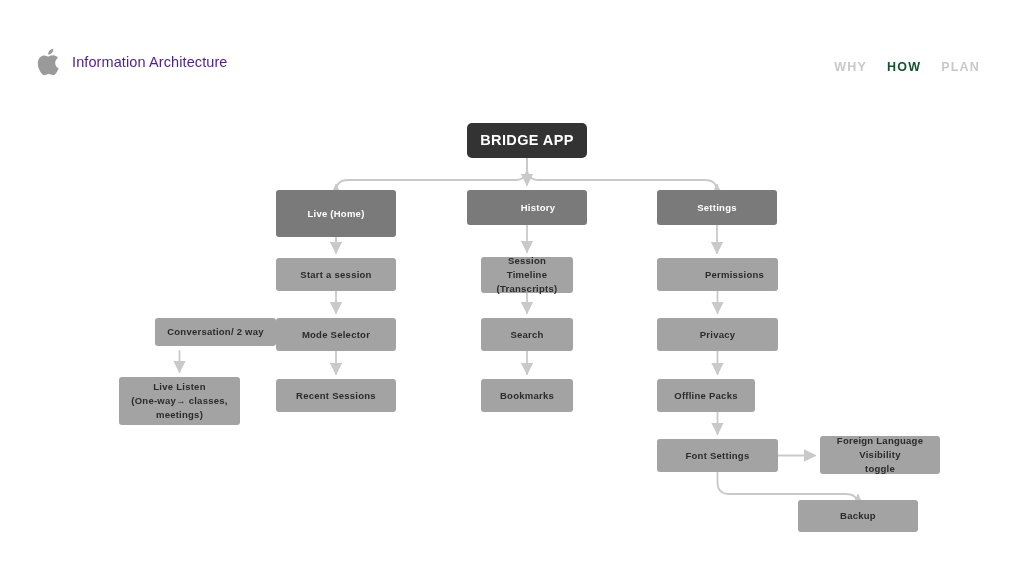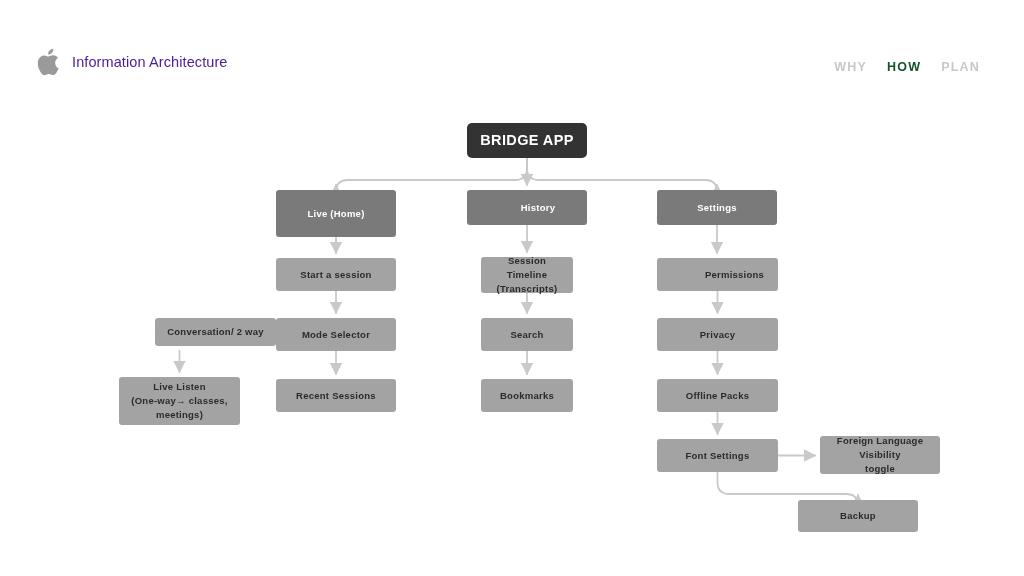--- a/index.html
+++ b/index.html
@@ -136,21 +136,21 @@
       </div>
       <div class="node level2" style="left: 481px; top: 379px; width: 92px; height: 33px;">
         <span>Bookmarks</span>
       </div>
       <div class="node level2" style="left: 657px; top: 258px; width: 121px; height: 33px; padding-left: 40px;">
         <span>Permissions</span>
       </div>
       <div class="node level2" style="left: 657px; top: 318px; width: 121px; height: 33px;">
         <span>Privacy</span>
       </div>
-      <div class="node level2" style="left: 657px; top: 379px; width: 121px; height: 33px;">
+      <div class="node level2" style="left: 657px; top: 379px; width: 98px; height: 33px;">
         <span>Offline Packs</span>
       </div>
       <div class="node level2" style="left: 657px; top: 439px; width: 121px; height: 33px;">
         <span>Font Settings</span>
       </div>
       <div class="node level2" style="left: 820px; top: 436px; width: 120px; height: 38px;">
         <span>Foreign Language Visibility<br>toggle</span>
       </div>
       <div class="node level2" style="left: 798px; top: 500px; width: 120px; height: 32px;">
         <span>Backup</span>

